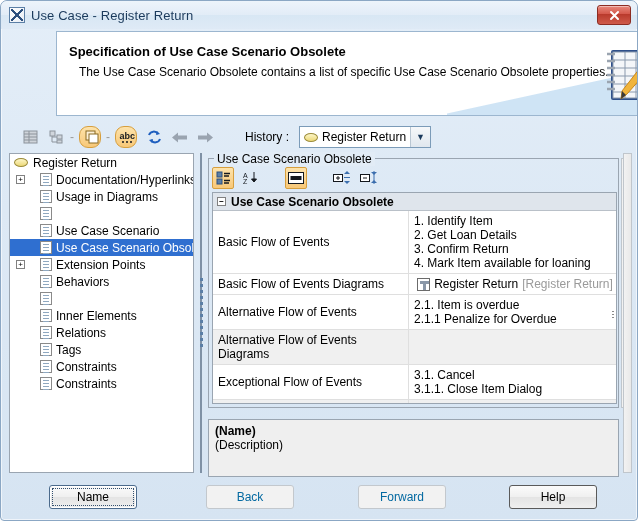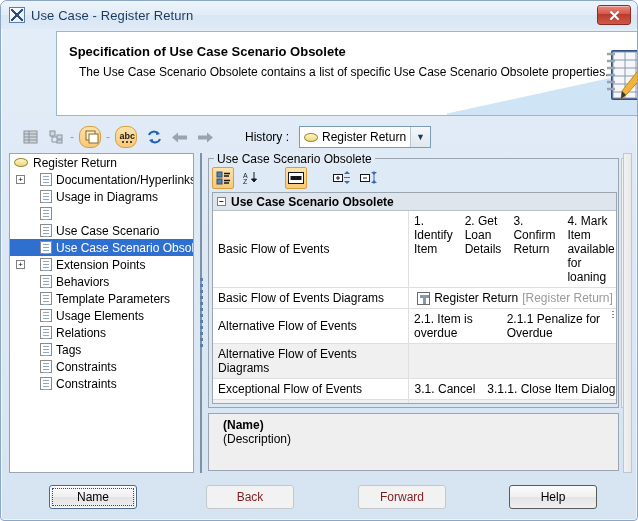--- a/index.html
+++ b/index.html
@@ -240,23 +240,22 @@
     width: 196px; flex: 0 0 196px;
     padding: 3px 16px 3px 5px;
     font-size: 12px; color: #000;
     display: flex; align-items: center;
     border-right: 1px solid #dfdfdf;
   }
   .prop-val {
     flex: 1 1 auto;
     padding: 3px 0 3px 5px;
     font-size: 12px; color: #000;
-    display: flex; flex-direction: row; justify-content: center;
+    display: flex; flex-direction: column; justify-content: center;
     line-height: 14px;
-    gap: 12px;
   }
   .prop-val.withicon { flex-direction: row; align-items: center; gap: 4px; }
   .dim { color: #9a9a9a; }
   .diagram-icon {
     width: 13px; height: 13px; flex: 0 0 13px;
     background: #fff; border: 1px solid #6b6b6b;
     position: relative;
   }
   .diagram-icon::before {
     content:""; position:absolute; left:2px; top:2px; width:9px; height:3px;
@@ -266,25 +265,25 @@
     content:""; position:absolute; left:5px; top:5px; width:3px; height:6px;
     background:#8a97a8;
   }
   #row-grip {
     position: absolute; right: 2px; top: 118px;
     width: 2px; height: 8px;
     background-image: repeating-linear-gradient(to bottom,#8a8a8a 0 1px, transparent 1px 3px);
   }
 
   #desc-box {
-    position: absolute; left: 0; top: 260px;
+    position: absolute; left: 0; top: 266px;
     width: 411px; height: 58px;
     background: #efefef;
     border: 1px solid #9aa5b1;
-    padding: 4px 14px;
+    padding: 4px 6px;
   }
   #desc-name { font-size: 12px; font-weight: bold; color: #000; }
   #desc-text { font-size: 12px; color: #000; }
 
   
   .scroll-gutter {
     position: absolute;
     background: linear-gradient(to right,#f2f2f2,#e9e9e9);
     border: 1px solid #c0c6cc;
   }
@@ -304,21 +303,21 @@
     cursor: pointer;
   }
   .btn.focused {
     border: 1px solid #4b6a8c;
     box-shadow: inset 0 0 0 1px #fff;
   }
   .btn.focused::after {
     content:""; position:absolute; left:2px; top:2px; right:2px; bottom:2px;
     border: 1px dotted #33506f;
   }
-  .btn.disabled { color: #7f1d1d; border-color: #c3c8cd; background: #f2f2f2; justify-content: center; }
+  .btn.disabled { color: #0369a1; border-color: #c3c8cd; background: #f2f2f2; justify-content: center; }
 </style>
 </head>
 <body>
 
 <div id="window">
 
   <div id="titlebar">
     <div id="app-icon"></div>
     <div id="title-text">Use Case - Register Return</div>
     <div id="close-button">
@@ -472,27 +471,26 @@
         <div class="tree-row">
           <span class="tw" style="background-image: repeating-linear-gradient(rgb(154, 154, 154) 0px, rgb(154, 154, 154) 1px, transparent 1px, transparent 2px); background-size: 1px 100%; background-repeat: no-repeat; background-position: 6px 0px;"></span>
           <span class="dots" style="background-image: repeating-linear-gradient(to right, rgb(154, 154, 154) 0px, rgb(154, 154, 154) 1px, transparent 1px, transparent 2px); background-size: 100% 1px; background-repeat: no-repeat; background-position: 0px center;"></span>
           <span class="doc-icon"></span>
           <span>Behaviors</span>
         </div>
         <div class="tree-row">
           <span class="tw" style="background-image: repeating-linear-gradient(rgb(154, 154, 154) 0px, rgb(154, 154, 154) 1px, transparent 1px, transparent 2px); background-size: 1px 100%; background-repeat: no-repeat; background-position: 6px 0px;"></span>
           <span class="dots" style="background-image: repeating-linear-gradient(to right, rgb(154, 154, 154) 0px, rgb(154, 154, 154) 1px, transparent 1px, transparent 2px); background-size: 100% 1px; background-repeat: no-repeat; background-position: 0px center;"></span>
           <span class="doc-icon"></span>
-          <span>Template Parameters</span>
-        </div>
-        <div class="tree-row">
-          <span class="tw" style="background-image: repeating-linear-gradient(rgb(154, 154, 154) 0px, rgb(154, 154, 154) 1px, transparent 1px, transparent 2px); background-size: 1px 100%; background-repeat: no-repeat; background-position: 6px 0px;"></span>
-          <span class="dots" style="background-image: repeating-linear-gradient(to right, rgb(154, 154, 154) 0px, rgb(154, 154, 154) 1px, transparent 1px, transparent 2px); background-size: 100% 1px; background-repeat: no-repeat; background-position: 0px center;"></span>
-          <span class="doc-icon"></span>
-          <span>Usage Elements</span>
+        </div>
+        <div class="tree-row">
+          <span class="tw" style="background-image: repeating-linear-gradient(rgb(154, 154, 154) 0px, rgb(154, 154, 154) 1px, transparent 1px, transparent 2px); background-size: 1px 100%; background-repeat: no-repeat; background-position: 6px 0px;"></span>
+          <span class="dots" style="background-image: repeating-linear-gradient(to right, rgb(154, 154, 154) 0px, rgb(154, 154, 154) 1px, transparent 1px, transparent 2px); background-size: 100% 1px; background-repeat: no-repeat; background-position: 0px center;"></span>
+          <span class="doc-icon"></span>
+          <span>Inner Elements</span>
         </div>
         <div class="tree-row">
           <span class="tw" style="background-image: repeating-linear-gradient(rgb(154, 154, 154) 0px, rgb(154, 154, 154) 1px, transparent 1px, transparent 2px); background-size: 1px 100%; background-repeat: no-repeat; background-position: 6px 0px;"></span>
           <span class="dots" style="background-image: repeating-linear-gradient(to right, rgb(154, 154, 154) 0px, rgb(154, 154, 154) 1px, transparent 1px, transparent 2px); background-size: 100% 1px; background-repeat: no-repeat; background-position: 0px center;"></span>
           <span class="doc-icon"></span>
           <span>Relations</span>
         </div>
         <div class="tree-row">
           <span class="tw" style="background-image: repeating-linear-gradient(rgb(154, 154, 154) 0px, rgb(154, 154, 154) 1px, transparent 1px, transparent 2px); background-size: 1px 100%; background-repeat: no-repeat; background-position: 6px 0px;"></span>
           <span class="dots" style="background-image: repeating-linear-gradient(to right, rgb(154, 154, 154) 0px, rgb(154, 154, 154) 1px, transparent 1px, transparent 2px); background-size: 100% 1px; background-repeat: no-repeat; background-position: 0px center;"></span>

